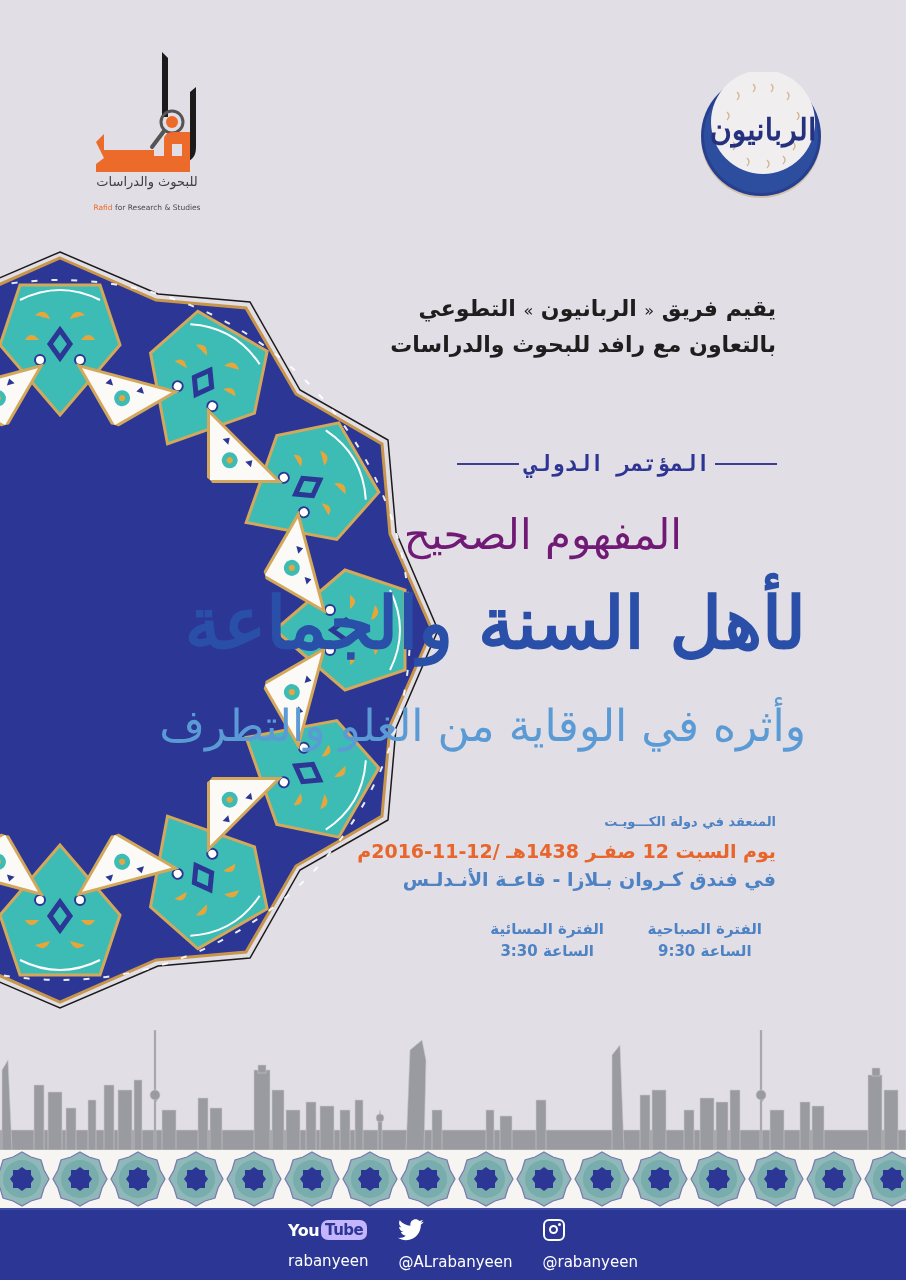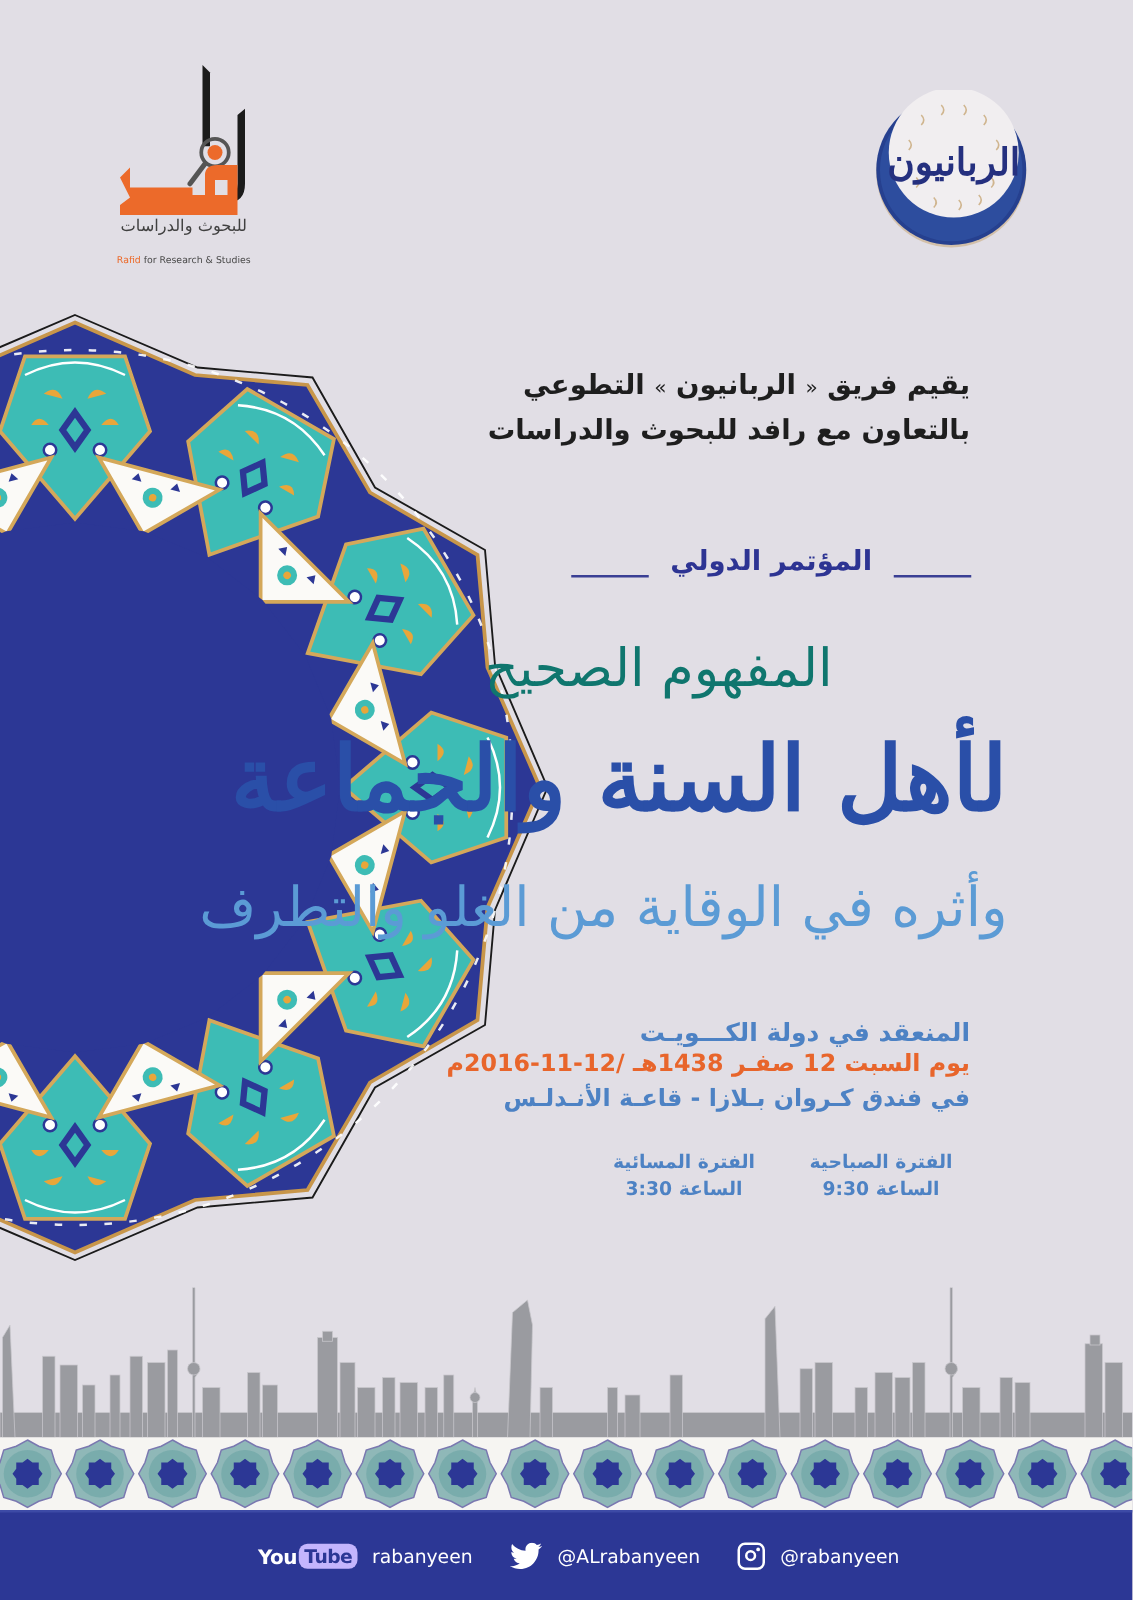--- a/index.html
+++ b/index.html
@@ -17,45 +17,45 @@
 
   
   .rosette { position:absolute; left:-320px; top:250px; width:760px; height:760px; }
 
   
   .txt { position:absolute; direction:rtl; font-weight:bold; white-space:nowrap; }
   .intro1 { right:130px; top:296px; font-size:22px; color:#1e1e1e; letter-spacing:0.5px; }
   .intro2 { right:130px; top:332px; font-size:22px; color:#1e1e1e; }
   .intro1 .q { font-size:16px; font-weight:normal; }
 
-  .conf-row { position:absolute; left:457px; top:432px; width:320px; height:30px; display:flex; align-items:flex-end; justify-content:space-between; }
+  .conf-row { position:absolute; left:457px; top:449px; width:320px; height:30px; display:flex; align-items:center; justify-content:space-between;font-family:Liberation Mono, monospace; }
   .conf-line { width:62px; height:2px; background:#3a3f94; }
   .conf-label { font-size:22px; font-weight:bold; color:#2d3493; direction:rtl; }
 
-  .title1 { position:absolute; right:240px; top:510px; font-family:"DejaVu Serif", serif; font-size:42px; color:#0f766e; direction:rtl; font-weight:normal; }
+  .title1 { position:absolute; right:224px; top:510px; font-family:"DejaVu Serif", serif; font-size:42px; color:#701a75; direction:rtl; font-weight:normal; }
   .title2 { position:absolute; right:100px; top:580px; font-family:"DejaVu Serif", serif; font-size:72px; color:#2a4fa8; direction:rtl; font-weight:bold; letter-spacing:-1px;margin-left:11px; }
   .title3 { position:absolute; right:100px; top:700px; font-family:"DejaVu Serif", serif; font-size:44px; color:#5b9bd5; direction:rtl; }
 
-  .loc1 { right:130px; top:814px; font-size:20px; color:#4d82c4;margin-left:28px; }
+  .loc1 { right:130px; top:814px; font-size:13px; color:#4d82c4;margin-left:28px; }
   .date { right:130px; top:840px; font-size:19px; color:#e8652b; }
   .loc2 { right:130px; top:868px; font-size:19px; color:#4d82c4; }
 
   .period { position:absolute; direction:rtl; text-align:center; font-weight:bold; color:#4d82c4; font-size:15px; line-height:22px; }
   .period.am { right:144px; top:918px; }
   .period.pm { right:302px; top:918px;margin-left:12px; }
   .period .time { font-weight:bold; }
 
   
   .skyline { position:absolute; left:0; top:1030px; width:906px; height:120px; }
   .tile-strip { position:absolute; left:0; top:1150px; width:906px; height:58px; background:#f6f5f2; overflow:hidden; }
   .tile-strip svg { position:absolute; left:0; top:0; }
 
   
   .footer { position:absolute; left:0; top:1208px; width:906px; height:72px; background:#2c3795; border-top:2px solid #3d4aa6; display:flex; align-items:center; justify-content:center; gap:30px; color:#fff; font-family:"DejaVu Sans", sans-serif; font-size:15px; padding-left:20px; }
-  .social { display:flex; align-items:center; gap:12px; cursor:pointer; }
+  .social { display:flex; gap:12px; cursor:pointer;flex-direction:column; }
   .yt { display:flex; align-items:center; font-weight:bold; font-size:16px; letter-spacing:-0.5px; }
   .yt .tube { background:#c4b5fd; color:#2c3795; border-radius:7px; padding:0 4px; margin-left:2px; font-size:15px; line-height:20px; }
   .ig-icon { width:22px; height:22px; border:2.5px solid #fff; border-radius:6px; position:relative; }
   .ig-icon::before { content:""; position:absolute; left:4px; top:4px; width:9px; height:9px; border:2.5px solid #fff; border-radius:50%; box-sizing:border-box; }
   .ig-icon::after { content:""; position:absolute; right:2px; top:1.5px; width:3px; height:3px; background:#fff; border-radius:50%; }
 </style>
 </head>
 <body>
 
 <div class="logo-rafid">

